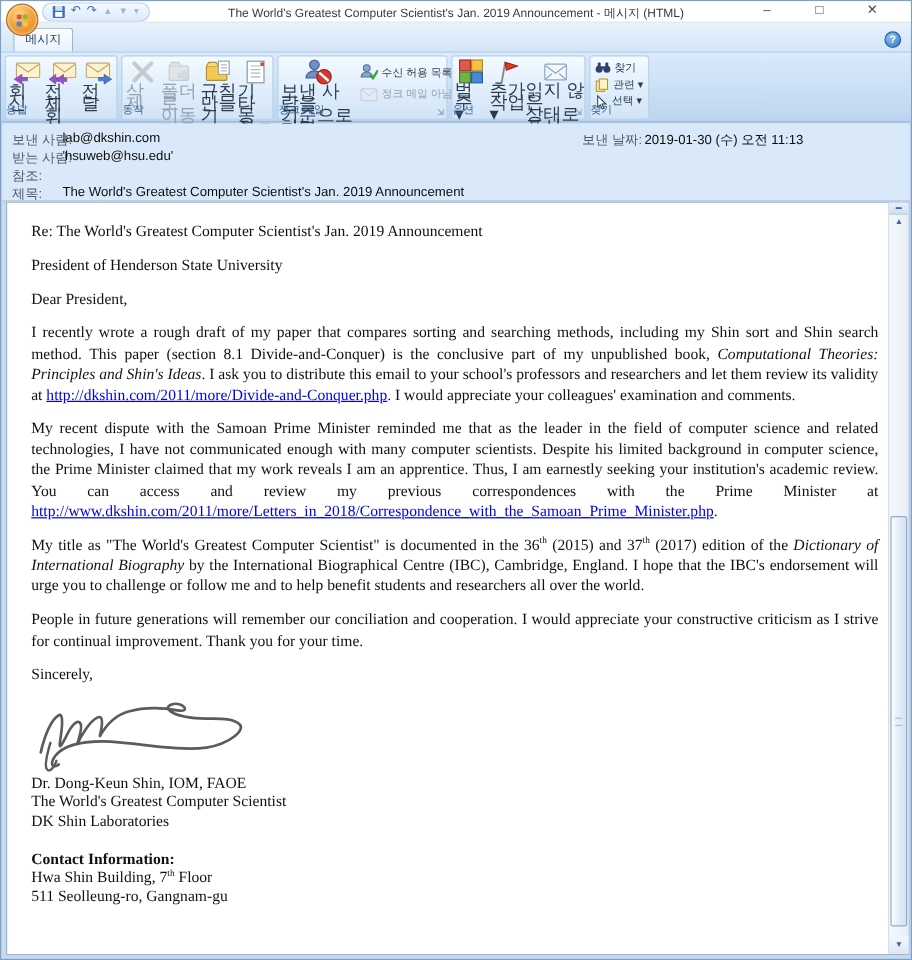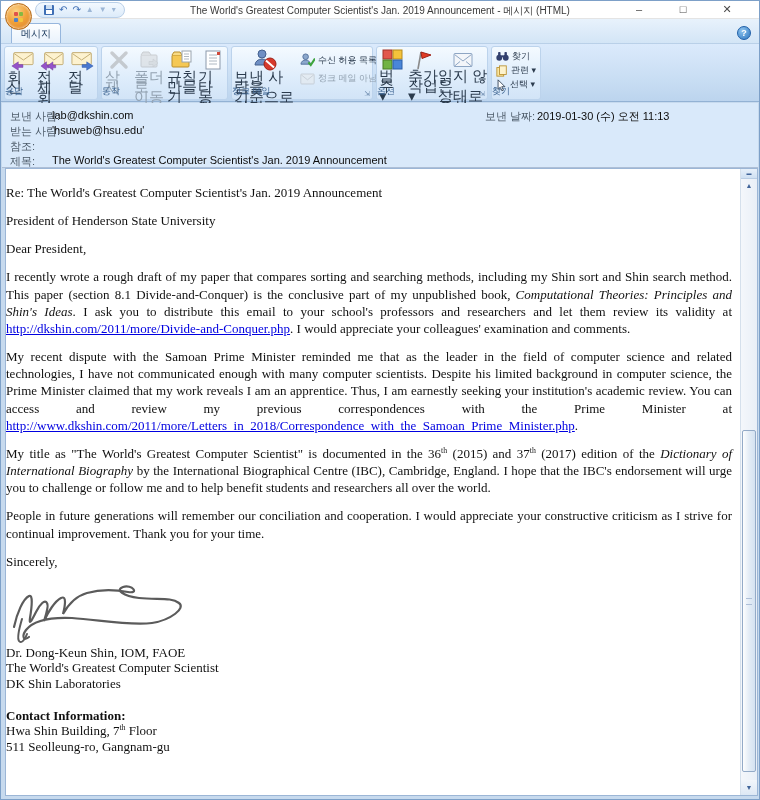--- a/index.html
+++ b/index.html
@@ -56,21 +56,21 @@
   .hrow{position:absolute;left:0;right:0;height:15px;font-size:11px}
   .hlab{position:absolute;left:8px;color:#4c5a68}
   .hval{position:absolute;left:50px;color:#0d0d0d}
   .sentlab{position:absolute;left:483px;color:#4c5a68}
   .sentval{position:absolute;left:535px;color:#0d0d0d}
 
   
   .bodywrap{position:absolute;top:167px;left:4px;width:753px;bottom:3px;background:#fff;border:1px solid #9cb6d6}
   .bodytext{position:absolute;left:0;top:0;right:17px;bottom:0;overflow:hidden;
     font-family:"Liberation Serif","DejaVu Serif",serif;font-size:13px;line-height:1.32;color:#111;
-    padding:4px 8px 0 0}
+    padding:4px 8px 0 20px}
   .bodytext p{margin:11px 0}
   .bodytext p.justify{text-align:justify}
   .bodytext p.tight{margin:0;line-height:1.2}
   .bodytext p.tight.first{margin-top:16px}
   .bodytext a{color:#0000e0;text-decoration:underline}
   .bodytext sup{font-size:60%;vertical-align:super;line-height:0}
   .bodytext b{font-weight:bold}
   #signature-block{margin:2px 0 0 2px;height:64px}
 
   

